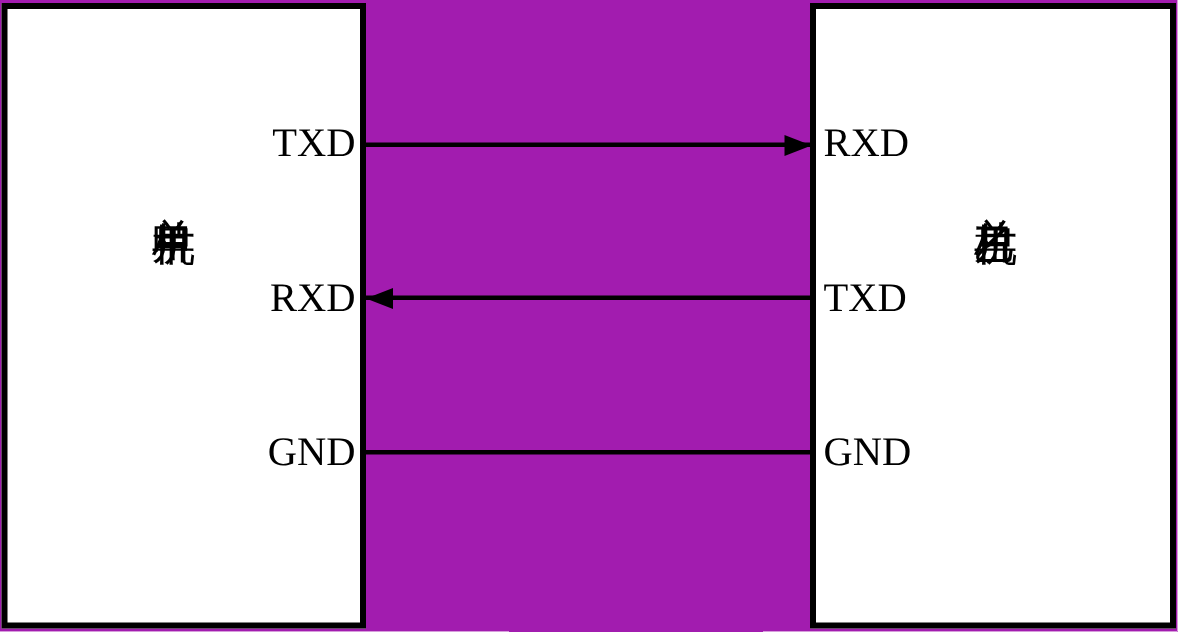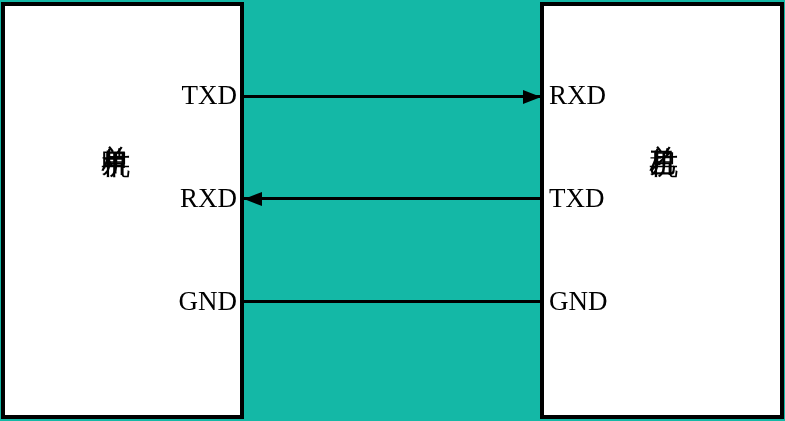--- a/index.html
+++ b/index.html
@@ -8,21 +8,21 @@
     background: #ffffff;
   }
   body {
     font-family: "Liberation Serif", "DejaVu Serif", serif;
     color: #000000;
   }
   #diagram {
     position: relative;
     width: 785px;
     height: 421px;
-    background: #14b8a6;
+    background: #a21caf;
     overflow: hidden;
   }
 
   
   .mcu-box {
     position: absolute;
     border: 4px solid #000000;
     background: #ffffff;
     box-sizing: border-box;
   }

